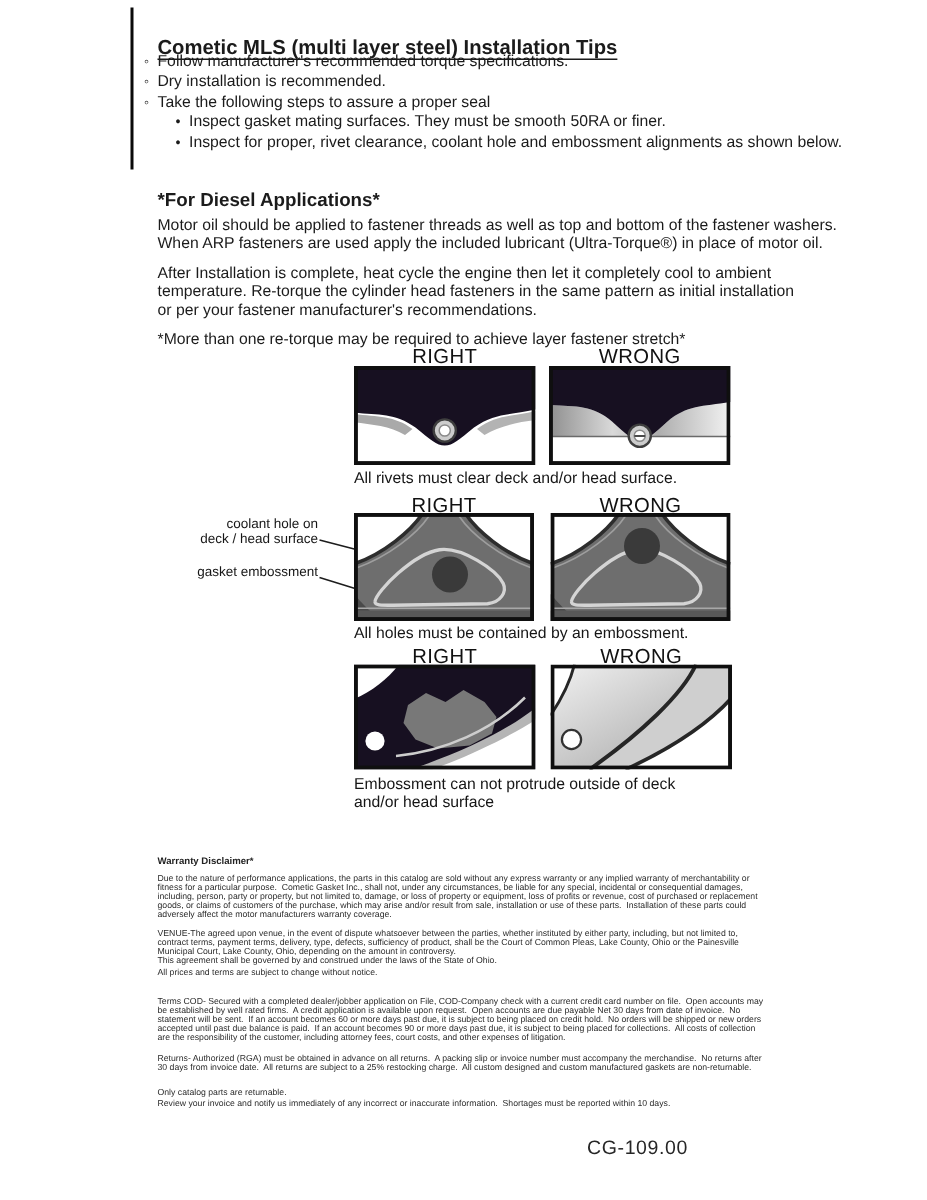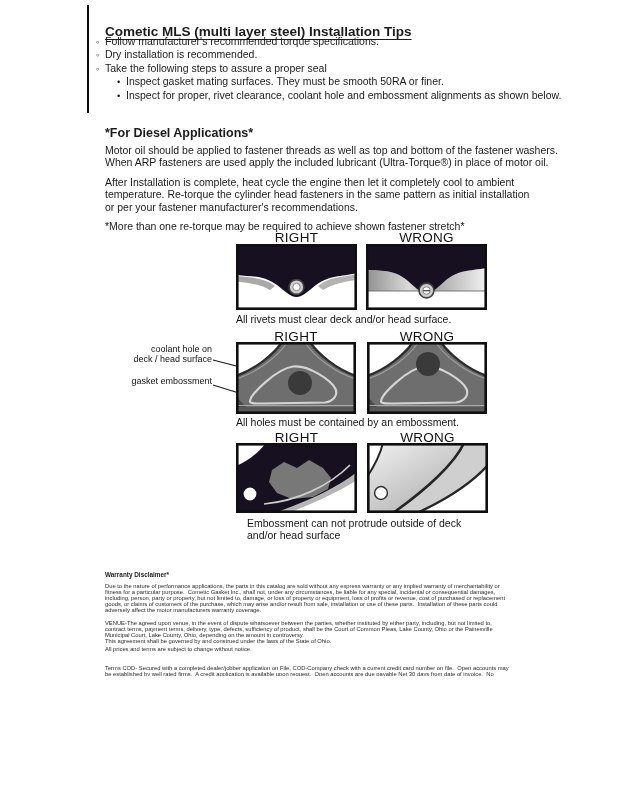--- a/index.html
+++ b/index.html
@@ -1,32 +1,32 @@
 <!DOCTYPE html>
 <html><head>
 <meta charset="utf-8">
 <style>
   html,body{margin:0;padding:0;background:#ffffff;}
-  .page{position:relative;width:618px;height:676px;background:#ffffff;overflow:hidden;
+  .page{position:relative;width:618px;height:800px;background:#ffffff;overflow:hidden;
         font-family:"Liberation Sans",sans-serif;color:#1b1b1b;}
   .abs{position:absolute;}
   .edge-mark{left:87px;top:5px;width:1.5px;height:108px;background:#0a0a0a;}
   .title{left:105px;top:15px;font-size:13.5px;font-weight:bold;
          text-decoration:underline;text-underline-offset:2.5px;text-decoration-thickness:1.4px;}
   .tips{left:96px;top:35px;font-size:10.5px;line-height:13.4px;white-space:nowrap;}
   .tip-marker{display:inline-block;width:9px;font-size:9.5px;}
   .tip-sub{padding-left:21px;}
   .h2{left:105px;top:116px;font-size:12.5px;font-weight:bold;}
   .body-text{font-size:10.5px;line-height:12.7px;white-space:pre;}
   .p1{left:105px;top:133px;}
   .p2{left:105px;top:165px;}
   .pnote{left:105px;top:209px;}
   .fig-label{font-size:13.5px;letter-spacing:0.3px;text-align:center;width:121px;color:#111;}
   .fig-caption{font-size:10.5px;color:#161616;}
-  .fig-caption.pre{white-space:pre;line-height:12px;margin-left:11px;}
+  .fig-caption.pre{white-space:pre;line-height:12px;}
   .fig-box{display:block;}
   .ann{left:85px;width:127px;font-size:9px;line-height:9.6px;text-align:right;color:#161616;}
   .legal{left:105px;font-size:5.8px;line-height:6.1px;white-space:pre;color:#2b2b2b;}
   .legal-h{left:105px;top:571px;font-size:6.4px;font-weight:bold;color:#222;}
   .page-num{left:350px;top:757px;width:150px;text-align:center;font-size:13px;
             letter-spacing:0.4px;color:#262626;}
 </style>
 </head>
 <body>
 
@@ -43,21 +43,21 @@
     <div class="tip-sub"><span class="tip-marker">•</span><span>Inspect gasket mating surfaces.  They must be smooth 50RA or finer.</span></div>
     <div class="tip-sub"><span class="tip-marker">•</span><span>Inspect for proper, rivet clearance, coolant hole and embossment alignments as shown below.</span></div>
   </div>
 
   <h2 class="abs h2">*For Diesel Applications*</h2>
   <p class="abs body-text p1">Motor oil should be applied to fastener threads as well as top and bottom of the fastener washers.
 When ARP fasteners are used apply the included lubricant (Ultra-Torque®) in place of motor oil.</p>
   <p class="abs body-text p2">After Installation is complete, heat cycle the engine then let it completely cool to ambient
 temperature. Re-torque the cylinder head fasteners in the same pattern as initial installation
 or per your fastener manufacturer's recommendations.</p>
-  <p class="abs body-text pnote">*More than one re-torque may be required to achieve shown fastener stretch*</p>
+  <p class="abs body-text pnote">*More than one re-torque may be required to achieve layer fastener stretch*</p>
 
   <div class="abs fig-label" style="left:236px;top:230px;">RIGHT</div>
   <div class="abs fig-label" style="left:366px;top:230px;">WRONG</div>
 
   <svg class="abs fig-box" style="left:236px;top:244px;" width="121" height="66" viewBox="0 0 121 66">
     <rect width="121" height="66" fill="#ffffff"></rect>
     <path d="M0,0 H121 V29 C104,33 94,31 80,41 C70,49 66,53 60.5,53 C55,53 51,49 41,41 C27,31 17,33 0,31 Z" fill="#171021"></path>
     <path d="M0,32 C16,34 27,33 39,42 L34,46 C24,40 12,39 0,37.5 Z" fill="#a9a9a9"></path>
     <path d="M121,30 C105,34 95,32 82,42 L87,46 C97,40 109,37.5 121,36 Z" fill="#b3b3b3"></path>
     <circle cx="60.5" cy="43" r="7.4" fill="#cccccc" stroke="#3e3e3e" stroke-width="1.6"></circle>

